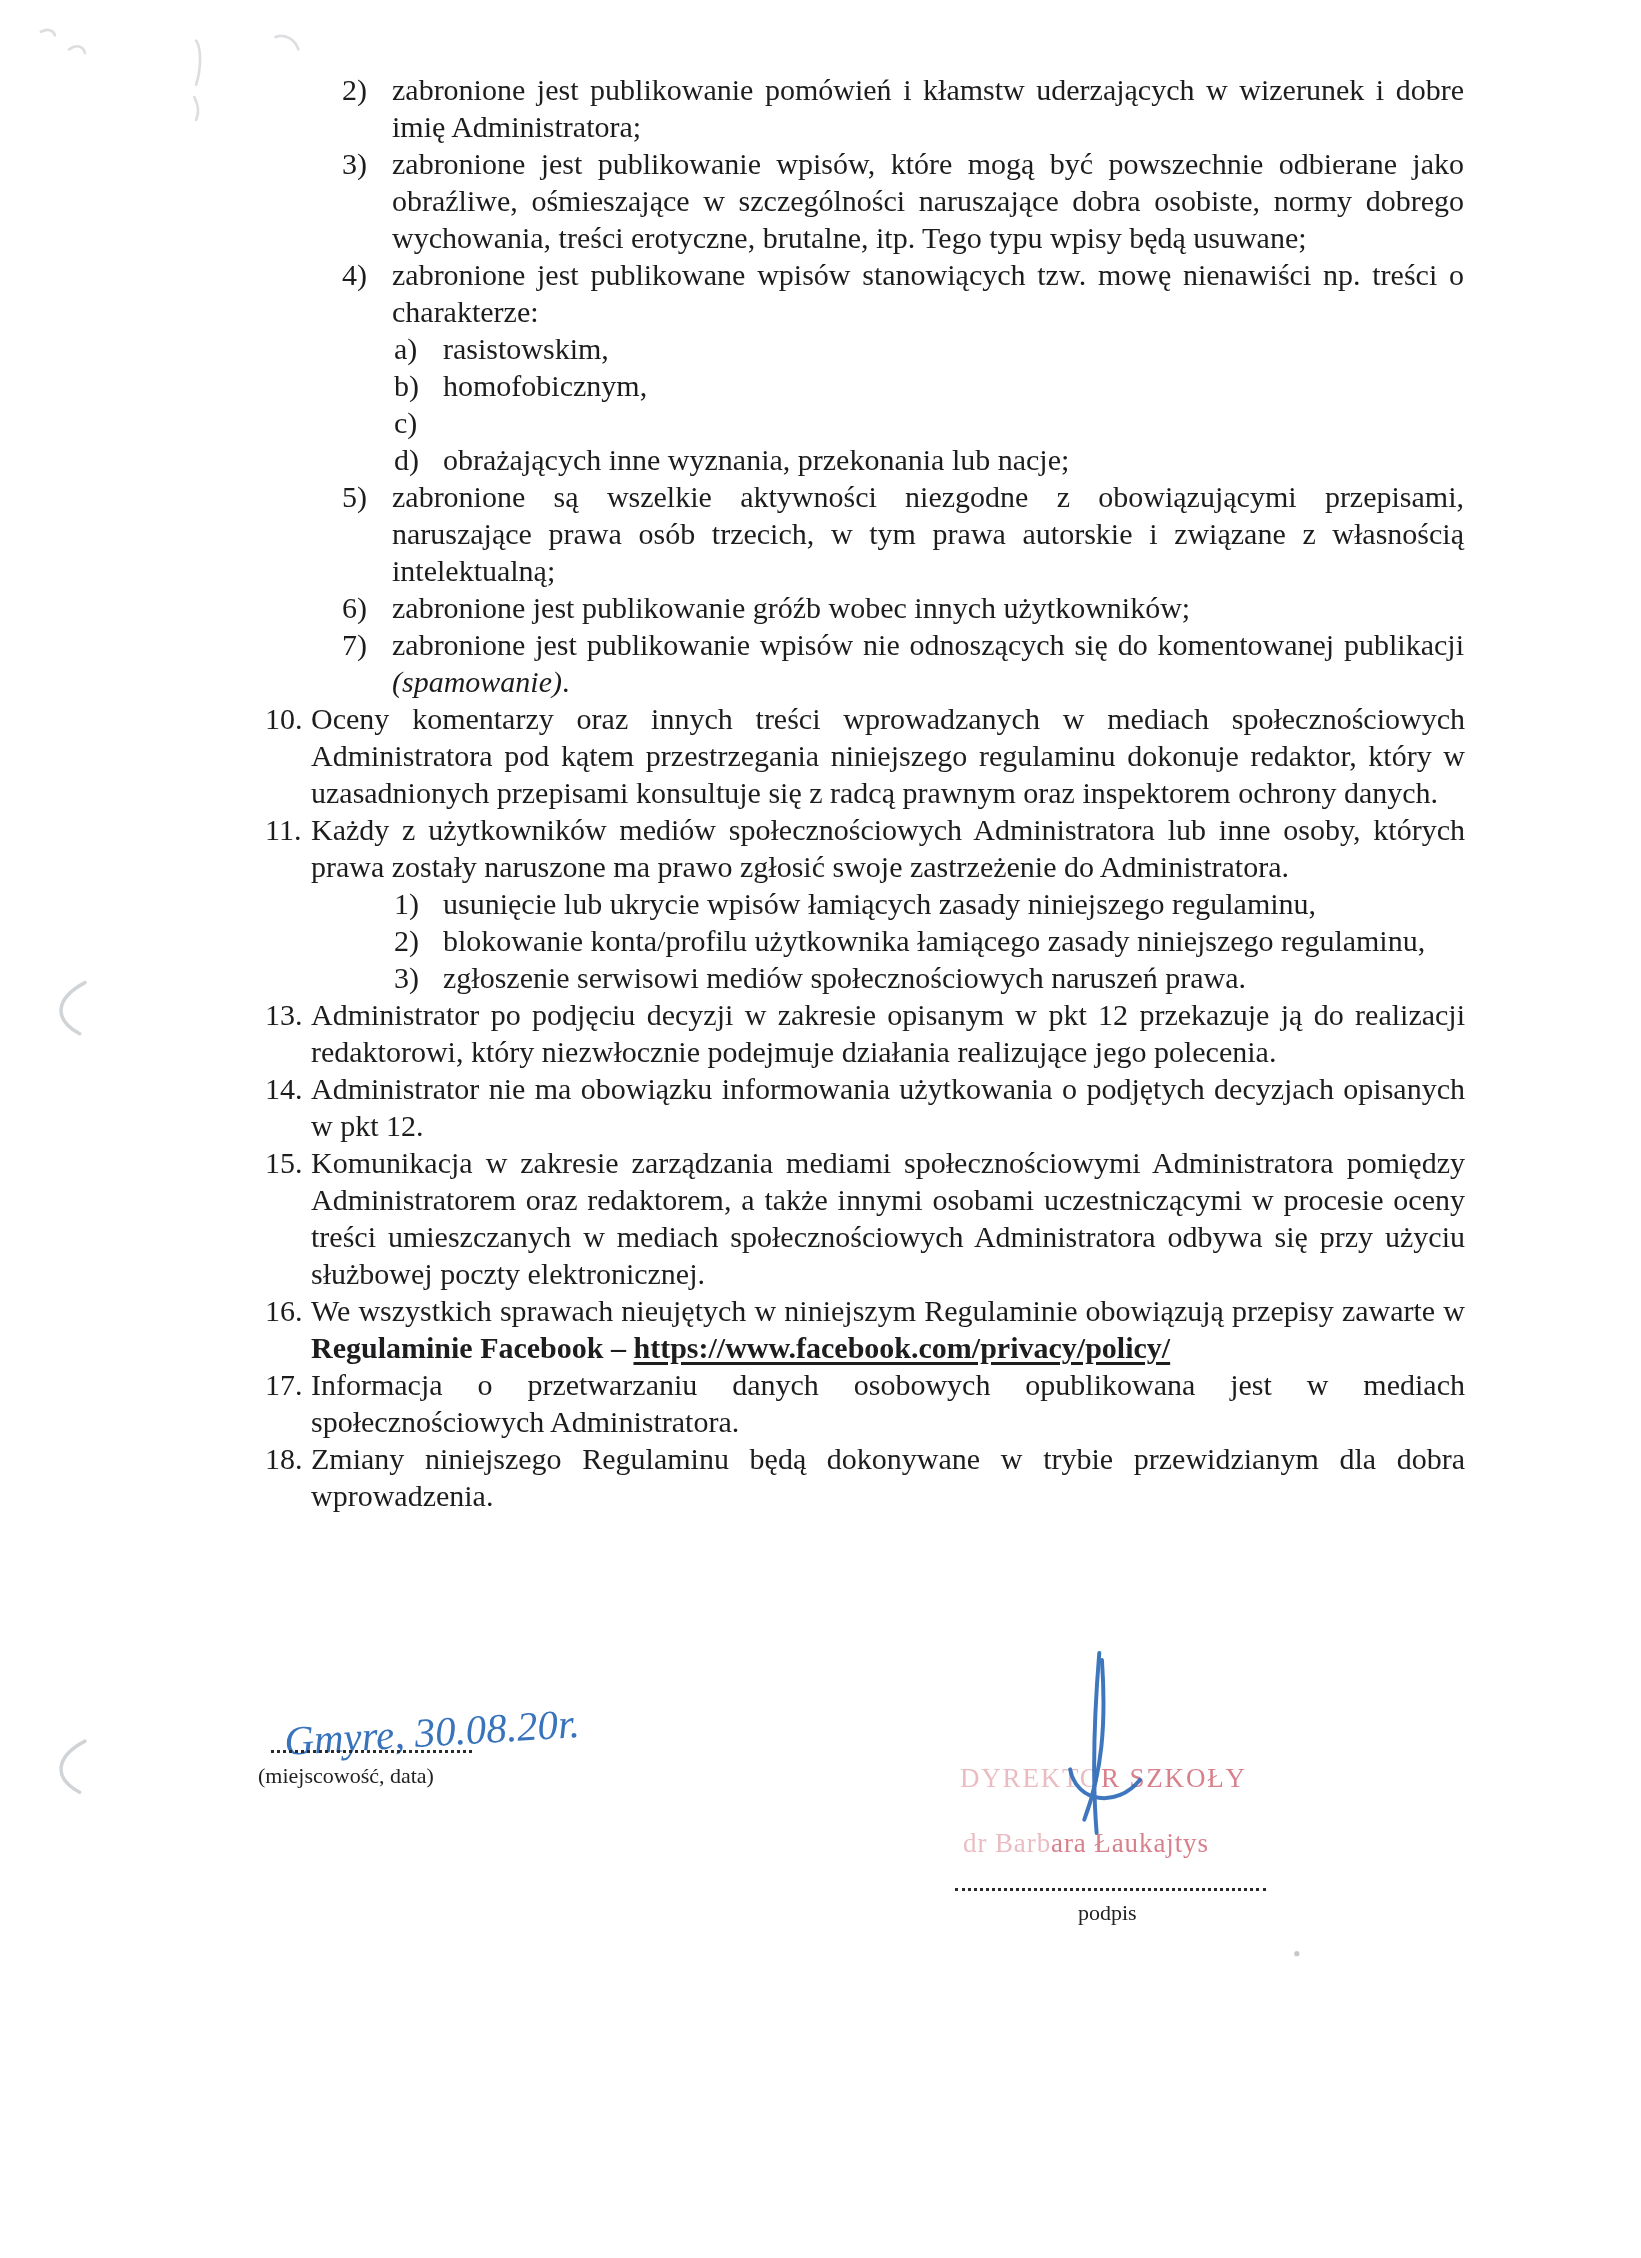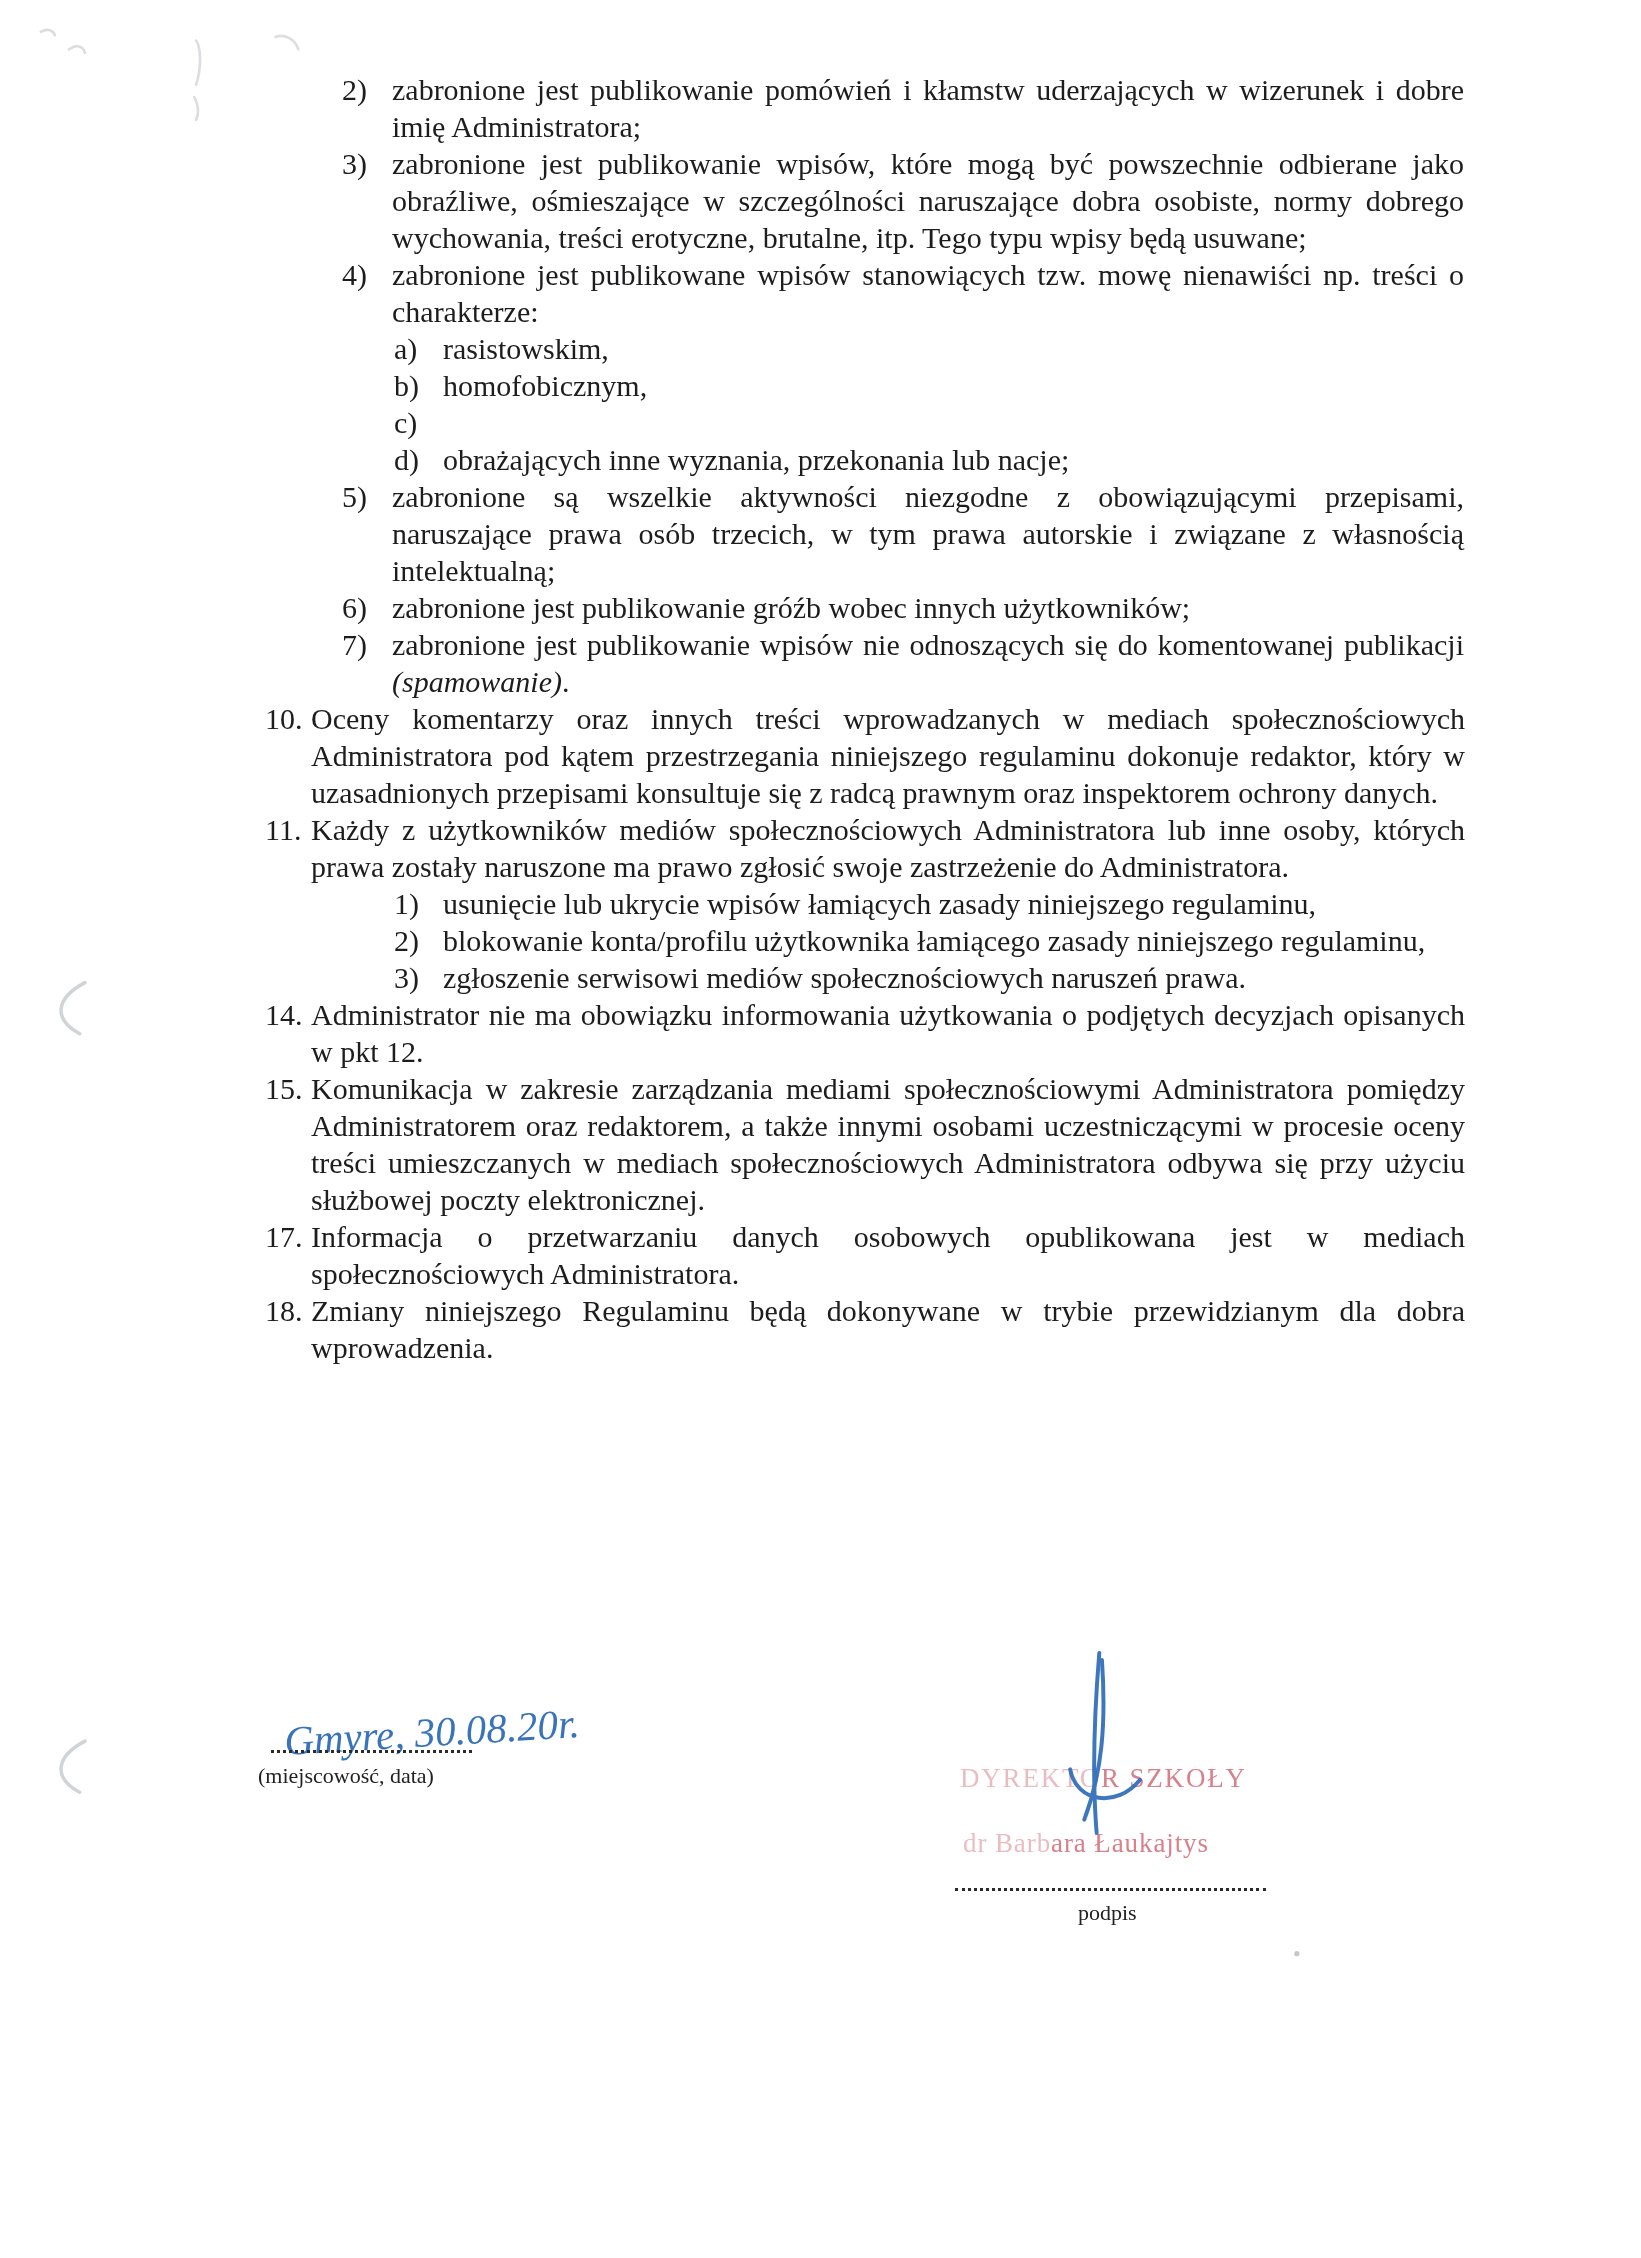--- a/index.html
+++ b/index.html
@@ -128,31 +128,39 @@
     </div>
     <div class="row lv2">
       <span class="num">2)</span>
       <div class="txt">blokowanie konta/profilu użytkownika łamiącego zasady niniejszego regulaminu,</div>
     </div>
     <div class="row lv2">
       <span class="num">3)</span>
       <div class="txt">zgłoszenie serwisowi mediów społecznościowych naruszeń prawa.</div>
     </div>
 
+    <div class="row main">
+      <span class="num">13.</span>
+      <div class="txt">Administrator po podjęciu decyzji w zakresie opisanym w pkt 12 przekazuje ją do realizacji redaktorowi, który niezwłocznie podejmuje działania realizujące jego polecenia.</div>
+    </div>
 
     <div class="row main">
       <span class="num">14.</span>
       <div class="txt">Administrator nie ma obowiązku informowania użytkowania o podjętych decyzjach opisanych w pkt 12.</div>
     </div>
 
     <div class="row main">
       <span class="num">15.</span>
       <div class="txt">Komunikacja w zakresie zarządzania mediami społecznościowymi Administratora pomiędzy Administratorem oraz redaktorem, a także innymi osobami uczestniczącymi w procesie oceny treści umieszczanych w mediach społecznościowych Administratora odbywa się przy użyciu służbowej poczty elektronicznej.</div>
     </div>
 
+    <div class="row main">
+      <span class="num">16.</span>
+      <div class="txt"><span>We wszystkich sprawach nieujętych w niniejszym Regulaminie obowiązują przepisy zawarte w </span><span class="bd">Regulaminie Facebook – </span><span class="lnk">https://www.facebook.com/privacy/policy/</span></div>
+    </div>
 
     <div class="row main">
       <span class="num">17.</span>
       <div class="txt">Informacja o przetwarzaniu danych osobowych opublikowana jest w mediach społecznościowych Administratora.</div>
     </div>
 
     <div class="row main">
       <span class="num">18.</span>
       <div class="txt">Zmiany niniejszego Regulaminu będą dokonywane w trybie przewidzianym dla dobra wprowadzenia.</div>
     </div>

